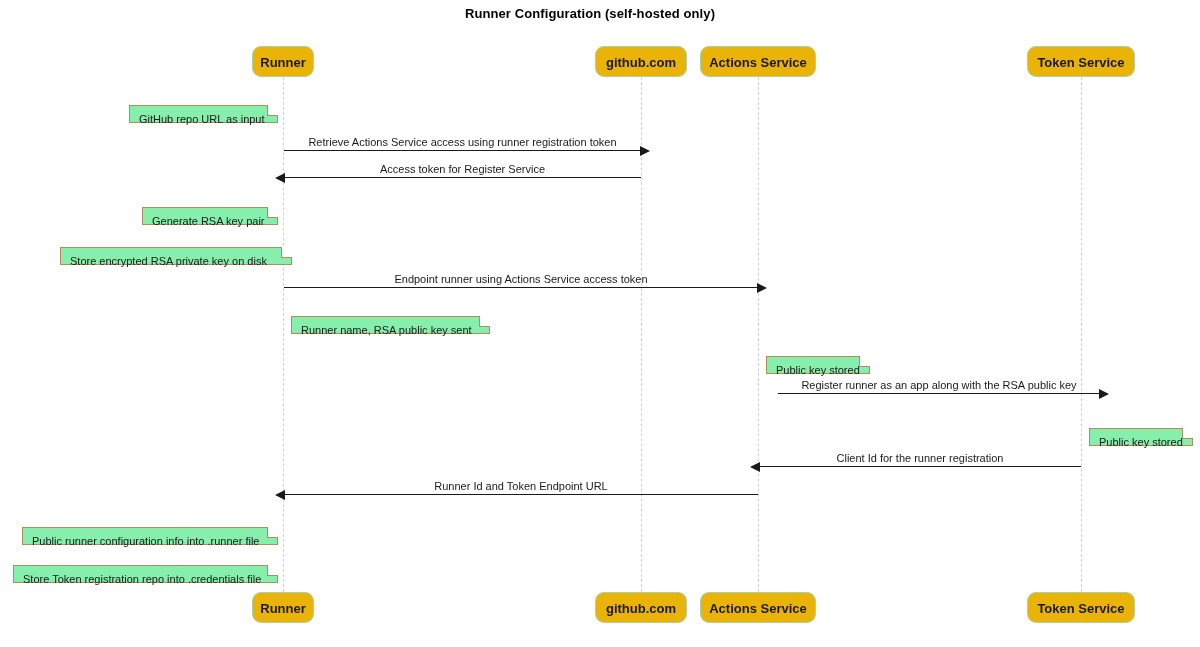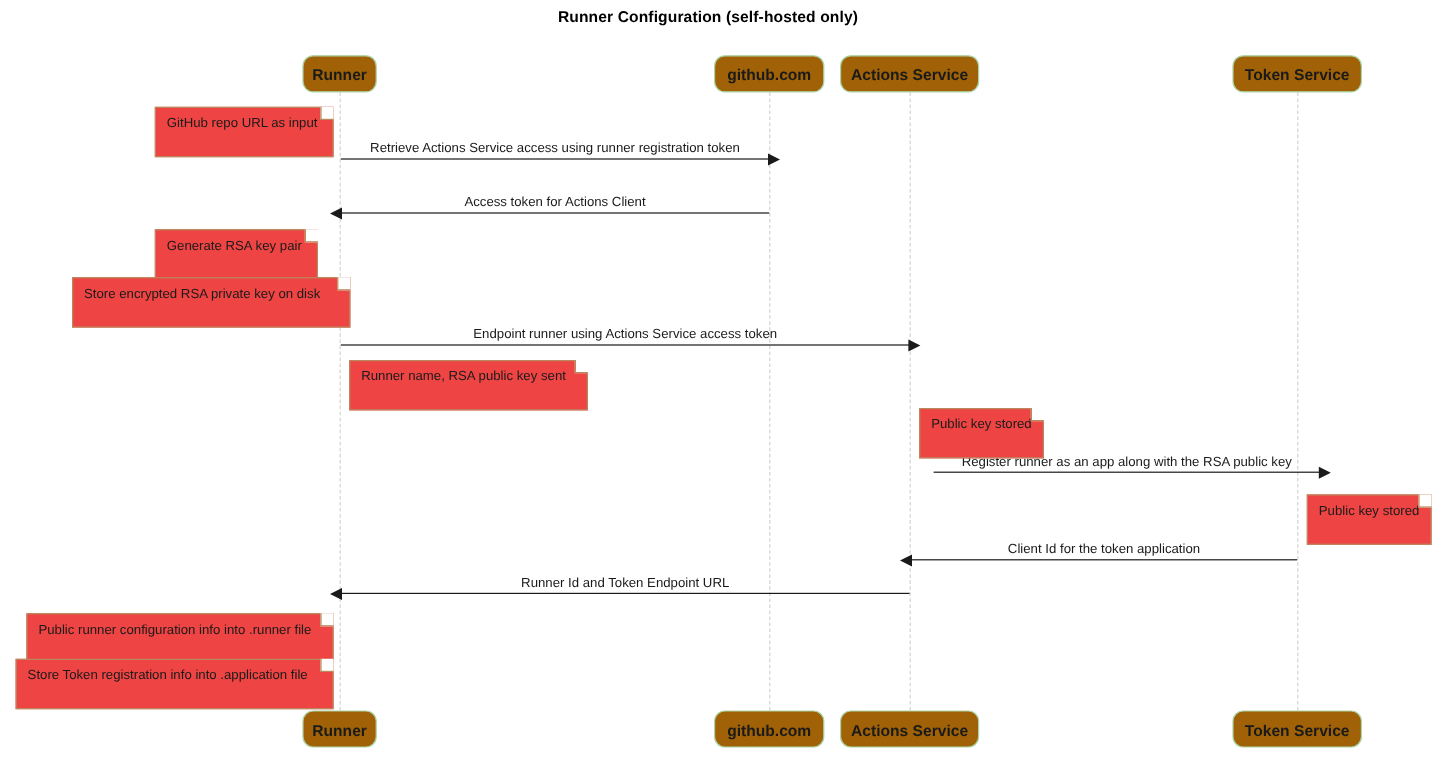--- a/index.html
+++ b/index.html
@@ -32,44 +32,45 @@
   }
   
   .lifeline {
     position: absolute;
     width: 0;
     border-left: 1px dashed #d2d2d2;
   }
   
   .participant {
     position: absolute;
-    background: #a16207;
+    background: #eab308;
     border: 1px solid #a9d3a4;
     border-radius: 9px;
     height: 31px;
     line-height: 31px;
     text-align: center;
     font-size: 13px;
     font-weight: bold;
     color: #1a1a1a;
     white-space: nowrap;
     box-sizing: border-box;
   }
   
   .note {
     position: absolute;
-    background: #ef4444;
+    background: #86efac;
     border: 1px solid #b8895c;
     font-size: 11px;
     color: #1a1a1a;
-    height: 42px;
+    height: 18px;
     line-height: 26px;
     padding: 0 9px;
     box-sizing: border-box;
     white-space: nowrap;
+    margin-top: 16px;
   }
   .note .fold {
     position: absolute;
     top: -1px;
     right: -1px;
     width: 10px;
     height: 10px;
     background: #ffffff;
     border-left: 1px solid #b8895c;
     border-bottom: 1px solid #b8895c;
@@ -126,49 +127,49 @@
       <div class="participant" style="left: 700px; top: 46px; width: 116px;">Actions Service</div>
       <div class="participant" style="left: 1027px; top: 46px; width: 108px;">Token Service</div>
     </div>
   <div id="participants-bottom">
       <div class="participant" style="left: 252px; top: 592px; width: 62px;">Runner</div>
       <div class="participant" style="left: 595px; top: 592px; width: 92px;">github.com</div>
       <div class="participant" style="left: 700px; top: 592px; width: 116px;">Actions Service</div>
       <div class="participant" style="left: 1027px; top: 592px; width: 108px;">Token Service</div>
     </div>
   <div id="messages">
-      <div class="msg" style="left: 284px; top: 132px; width: 357px;">
+      <div class="msg" style="left: 284px; top: 150px; width: 357px;">
         <div class="arrowhead right"></div>
         <div class="msg-label">Retrieve Actions Service access using runner registration token</div>
       </div>
       <div class="msg" style="left: 284px; top: 177px; width: 357px;">
         <div class="arrowhead left"></div>
-        <div class="msg-label">Access token for Actions Client</div>
+        <div class="msg-label">Access token for Register Service</div>
       </div>
       <div class="msg" style="left: 284px; top: 287px; width: 474px;">
         <div class="arrowhead right"></div>
         <div class="msg-label">Endpoint runner using Actions Service access token</div>
       </div>
       <div class="msg" style="left: 778px; top: 393px; width: 322px;">
         <div class="arrowhead right"></div>
         <div class="msg-label">Register runner as an app along with the RSA public key</div>
       </div>
       <div class="msg" style="left: 759px; top: 466px; width: 322px;">
         <div class="arrowhead left"></div>
-        <div class="msg-label">Client Id for the token application</div>
+        <div class="msg-label">Client Id for the runner registration</div>
       </div>
       <div class="msg" style="left: 284px; top: 494px; width: 474px;">
         <div class="arrowhead left"></div>
         <div class="msg-label">Runner Id and Token Endpoint URL</div>
       </div>
     </div>
   <div id="notes">
       <div class="note" style="left: 129px; top: 89px; width: 149px;"><span>GitHub repo URL as input</span><span class="fold"></span></div>
-      <div class="note" style="left: 129px; top: 191px; width: 136px;"><span>Generate RSA key pair</span><span class="fold"></span></div>
+      <div class="note" style="left: 142px; top: 191px; width: 136px;"><span>Generate RSA key pair</span><span class="fold"></span></div>
       <div class="note" style="left: 60px; top: 231px; width: 232px;"><span>Store encrypted RSA private key on disk</span><span class="fold"></span></div>
       <div class="note" style="left: 291px; top: 300px; width: 199px;"><span>Runner name, RSA public key sent</span><span class="fold"></span></div>
       <div class="note" style="left: 766px; top: 340px; width: 104px;"><span>Public key stored</span><span class="fold"></span></div>
       <div class="note" style="left: 1089px; top: 412px; width: 104px;"><span>Public key stored</span><span class="fold"></span></div>
       <div class="note" style="left: 22px; top: 511px; width: 256px;"><span>Public runner configuration info into .runner file</span><span class="fold"></span></div>
-      <div class="note" style="left: 13px; top: 549px; width: 265px;"><span>Store Token registration info into .application file</span><span class="fold"></span></div>
+      <div class="note" style="left: 13px; top: 549px; width: 265px;"><span>Store Token registration repo into .credentials file</span><span class="fold"></span></div>
     </div>
 
 </div>
 
 </body></html>

